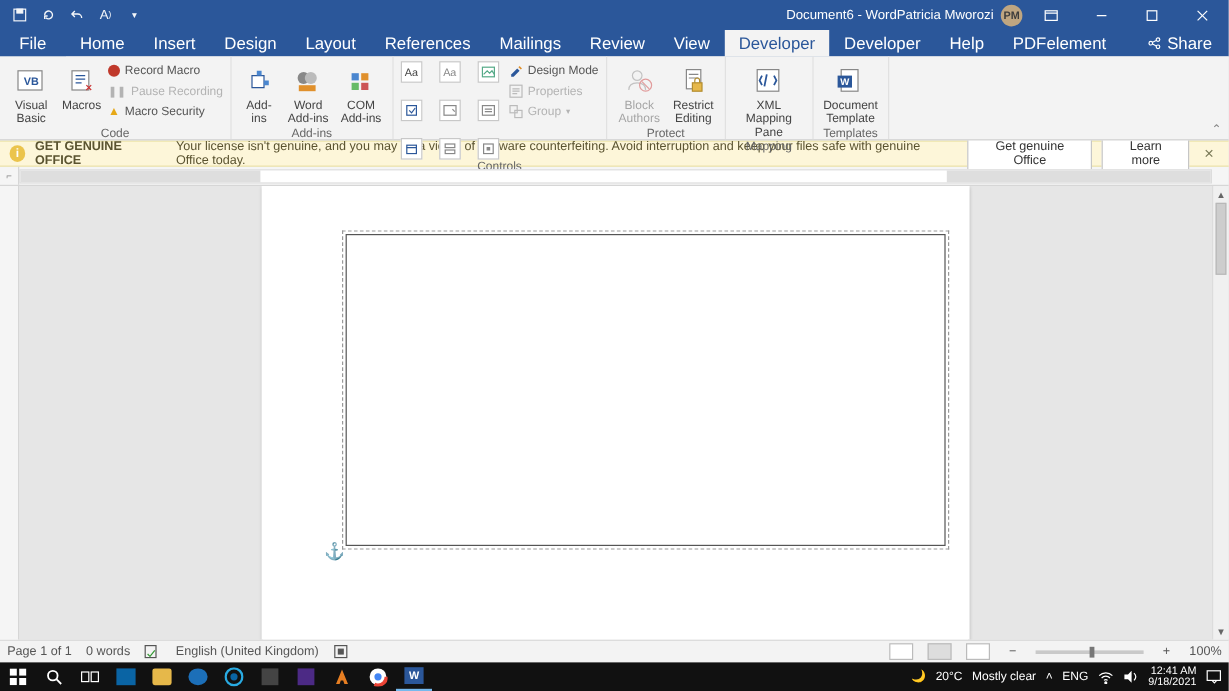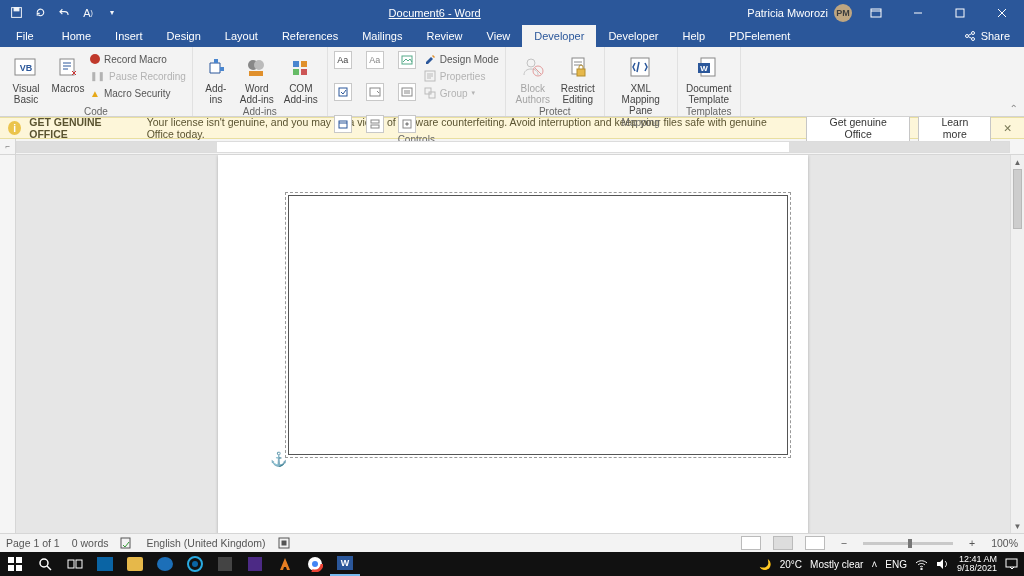--- a/index.html
+++ b/index.html
@@ -2,27 +2,27 @@
 <html><head>
 <meta charset="utf-8">
 <style>
 * { margin: 0; padding: 0; box-sizing: border-box; font-family: "Segoe UI", sans-serif; user-select: none; }
 html, body { width: 1024px; height: 576px; overflow: hidden; background: #e6e6e6; }
 
 
 .titlebar { height: 25px; background: #2b579a; display: flex; align-items: center; color: #fff; font-size: 11px; }
 .qat { display: flex; align-items: center; gap: 4px; padding-left: 6px; }
 .qat .qbtn { width: 20px; height: 20px; display: flex; align-items: center; justify-content: center; cursor: pointer; opacity: .95; }
-.doc-title { flex: 1; text-align: center; text-decoration: underline; }
+.doc-title { flex: 1; text-align: right; }
 .title-right { display: flex; align-items: center; gap: 6px; padding-right: 4px; }
 .avatar { width: 18px; height: 18px; border-radius: 50%; background: #bfa681; color: #3d3d3d; font-size: 9px; display: flex; align-items: center; justify-content: center; font-weight: 600; }
 .winbtn { width: 36px; height: 25px; display: flex; align-items: center; justify-content: center; cursor: pointer; }
 
 
-.ribbon-tabs { height: 22px; background: #2b579a; display: flex; align-items: stretch; color: #fff; font-size: 11px; }
+.ribbon-tabs { height: 22px; background: #2b579a; display: flex; align-items: stretch; color: #fff; font-size: 14px; }
 .rtab { padding: 0 12px; display: flex; align-items: center; cursor: pointer; }
 .rtab.active { background: #f3f3f3; color: #2b579a; }
 .rtab.file { background: #2b579a; padding: 0 16px; }
 .tell-me { display: flex; align-items: center; gap: 6px; padding-left: 14px; opacity: .9; }
 .share-area { margin-left: auto; display: flex; align-items: center; gap: 5px; padding-right: 14px; }
 
 
 .ribbon { height: 70px; background: #f3f3f3; border-bottom: 1px solid #d2d2d2; display: flex; font-size: 10px; color: #444; position: relative; }
 .rgroup { display: flex; flex-direction: column; border-right: 1px solid #e1e1e1; padding: 2px 6px 0; }
 .rgroup .body { flex: 1; display: flex; align-items: flex-start; gap: 4px; padding-top: 2px; }

